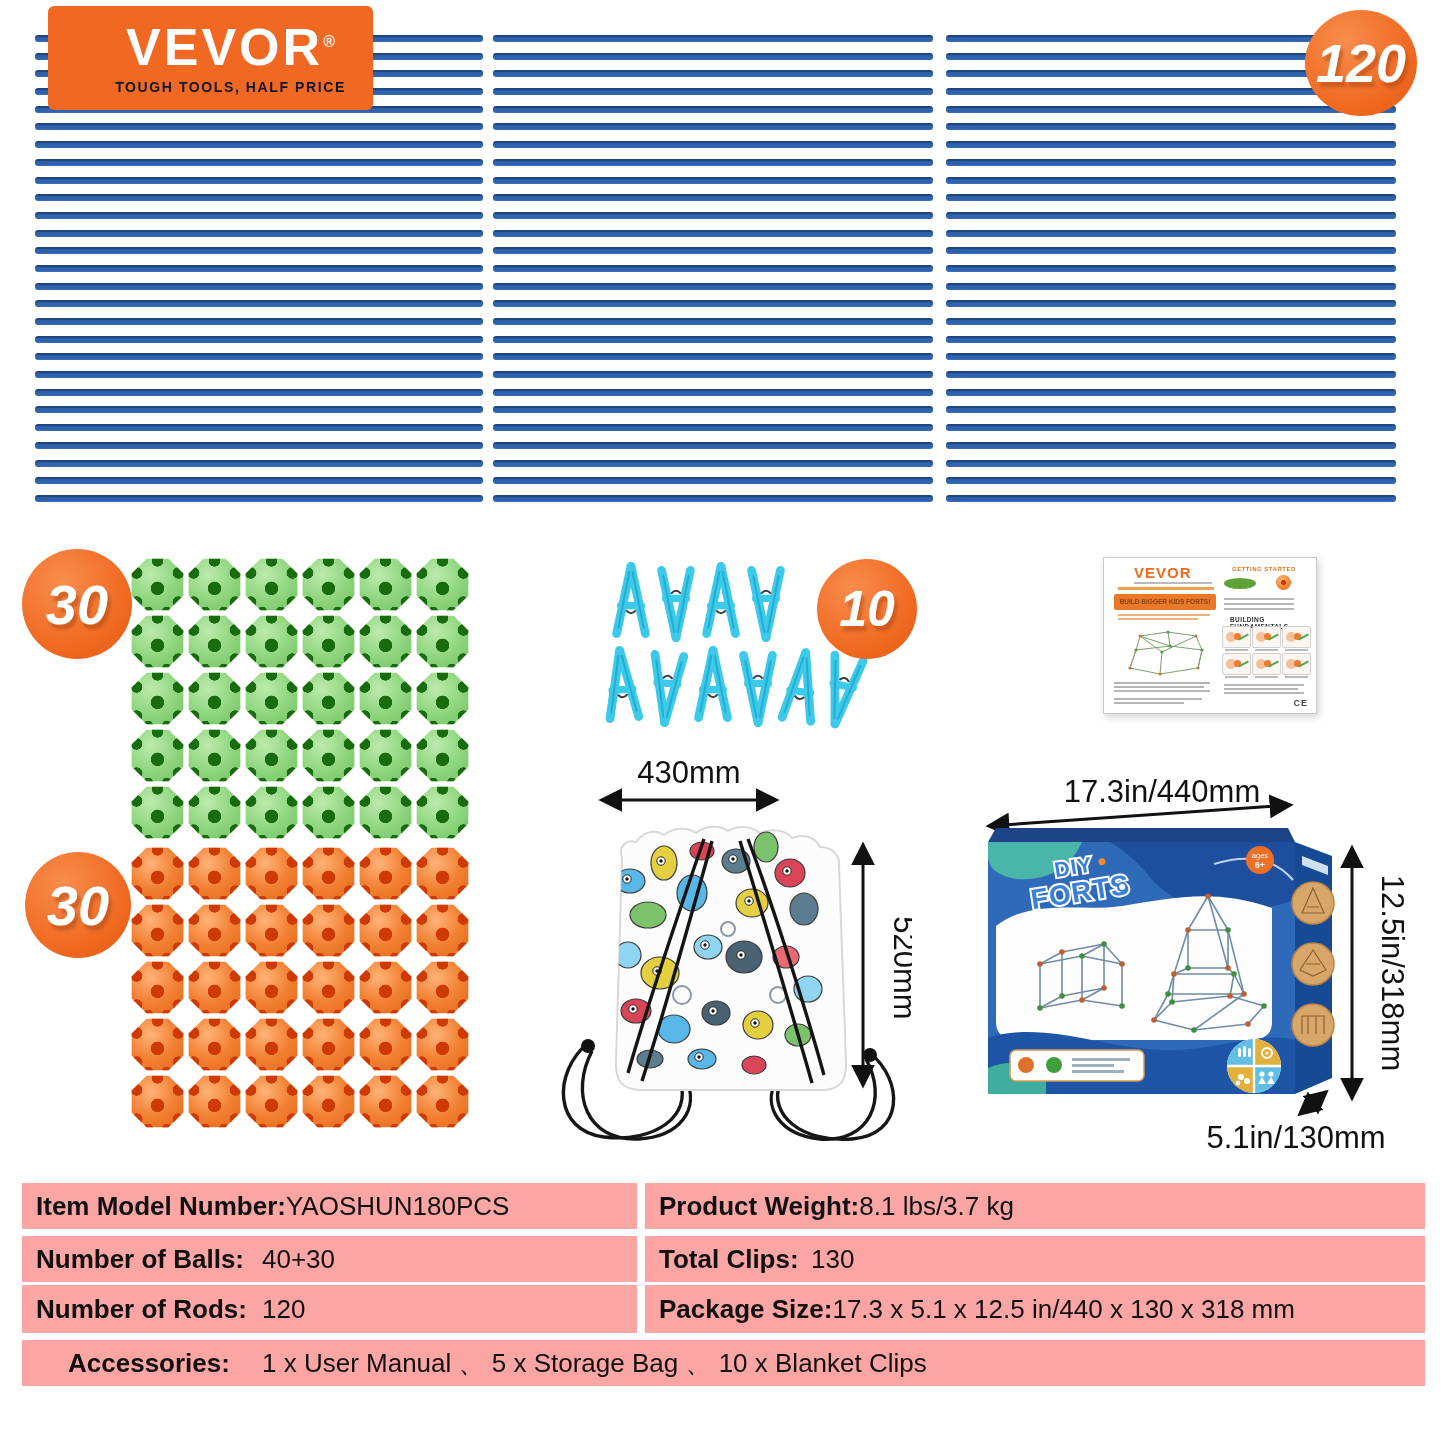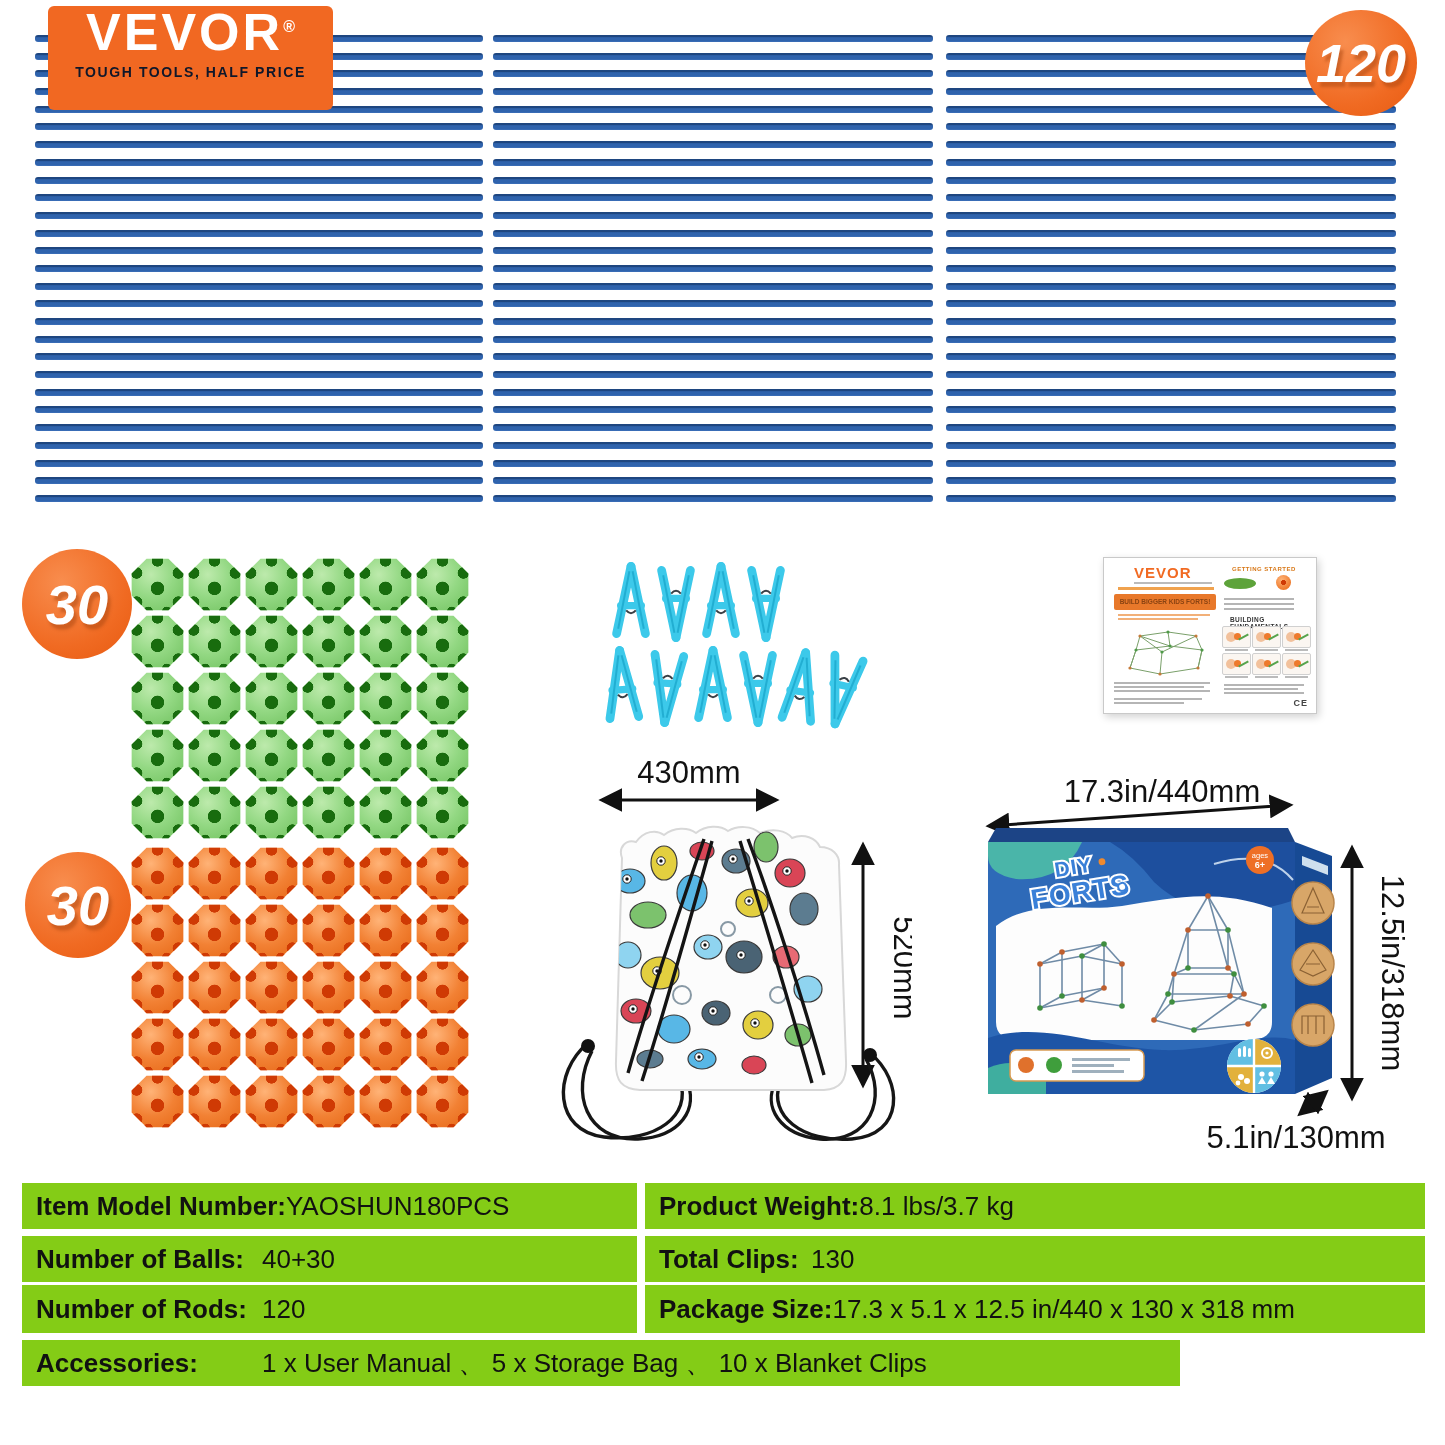--- a/index.html
+++ b/index.html
@@ -4,21 +4,21 @@
 <style>
   html,body{margin:0;padding:0;background:#fff;}
   #stage{position:relative;width:1445px;height:1445px;background:#ffffff;overflow:hidden;
          font-family:"Liberation Sans",sans-serif;color:#111;}
   
   .rod-col{position:absolute;}
   .rod{height:7px;border-radius:3px;margin-bottom:10.7px;
        background:linear-gradient(to bottom,#1e4680 0%,#1e4680 26%,#2f63ad 38%,#2f63ad 80%,#3d70ba 100%);}
   
   .vevor-logo{position:absolute;left:48px;top:6px;width:285px;height:104px;background:#f16822;
-      border-radius:6px;display:flex;flex-direction:column;align-items:center;justify-content:flex-start;z-index:5;}
+      border-radius:6px;display:flex;flex-direction:column;align-items:center;justify-content:center;z-index:5;padding-left:40px;}
   .vevor-name{color:#fff;font-weight:bold;font-size:52px;letter-spacing:3px;line-height:1;}
   .vevor-reg{font-size:16px;vertical-align:super;letter-spacing:0;}
   .vevor-tag{color:#0f172a;font-weight:bold;font-size:14px;letter-spacing:1.6px;margin-top:6px;}
   
   .badge{position:absolute;border-radius:50%;display:flex;align-items:center;justify-content:center;
       background:radial-gradient(circle at 36% 30%,#f88d4e 0%,#f1username 0,#f06a22 62%,#e75a11 100%);
       background:radial-gradient(circle at 36% 30%,#f88d4e 0%,#f06a22 62%,#e75a11 100%);
       color:#fff;font-weight:bold;font-style:italic;z-index:6;
       text-shadow:3px 5px 3px rgba(170,70,15,.5);}
   
@@ -63,21 +63,21 @@
   .m-grass{left:120px;top:20px;width:32px;height:11px;background:#5da33a;border-radius:50%;}
   .m-ballicon{left:172px;top:17px;width:15px;height:15px;border-radius:50%;
       background:radial-gradient(2.5px circle at 50% 50%,#cf3a04 90%,rgba(0,0,0,0) 100%),
       radial-gradient(circle at 38% 32%,#ffb377,#ee7a2c 70%);}
   .m-s2{left:126px;top:58px;font-size:6.5px;font-weight:bold;color:#333;letter-spacing:.4px;}
   .m-step{width:27px;height:20px;border:1px solid #d0d0d0;border-radius:2px;background:#fbf6f1;}
   .m-step i{position:absolute;display:block;}
   .m-ce{right:8px;bottom:5px;font-size:9px;color:#444;letter-spacing:1px;font-weight:bold;}
   
   .spec-table{position:absolute;left:22px;top:1183px;width:1403px;}
-  .srow{position:absolute;background:#84cc16;height:46px;display:flex;align-items:center;font-size:26px;}
+  .srow{position:absolute;background:#fca5a5;height:46px;display:flex;align-items:center;font-size:26px;}
   .srow .lbl{font-weight:bold;padding-left:14px;white-space:nowrap;}
   .srow .val{white-space:nowrap;}
   .l1 .lbl,.l2 .lbl,.l3 .lbl,.l4 .lbl{min-width:226px;}
   .r1 .lbl,.r2 .lbl,.r3 .lbl{min-width:152px;}
   .lrow{left:0;width:615px;}
   .rrow{left:623px;width:780px;}
   svg text{font-family:"Liberation Sans",sans-serif;}
 </style>
 </head>
 <body>
@@ -180,20 +180,23 @@
   </div>
 
   <div class="badge" style="left:1305px;top:10px;width:112px;height:106px;font-size:54px;">
       <span>120</span>
     </div>
   <div class="badge" style="left:22px;top:549px;width:110px;height:110px;font-size:56px;">
       <span>30</span>
     </div>
   <div class="badge" style="left:25px;top:852px;width:106px;height:106px;font-size:56px;">
       <span>30</span>
+    </div>
+  <div class="badge" style="left:817px;top:559px;width:100px;height:100px;font-size:50px;">
+      <span>10</span>
     </div>
 
   <div class="ball-grid" id="greenGrid" style="left:130px;top:557px;">
       <div class="ball green"></div>
       <div class="ball green"></div>
       <div class="ball green"></div>
       <div class="ball green"></div>
       <div class="ball green"></div>
       <div class="ball green"></div>
       <div class="ball green"></div>
@@ -713,19 +716,19 @@
       <span class="val">8.1 lbs/3.7 kg</span>
     </div>
     <div class="srow rrow r2" style="top:53px;">
       <span class="lbl">Total Clips:</span>
       <span class="val">130</span>
     </div>
     <div class="srow rrow r3" style="top:102px;height:48px;">
       <span class="lbl">Package Size:</span>
       <span class="val">17.3 x 5.1 x 12.5 in/440 x 130 x 318 mm</span>
     </div>
-    <div class="srow l4" style="top:157px;left:0;width:1158px;">
+    <div class="srow l4" style="top:157px;left:0;width:1403px;text-align:center;">
       <span class="lbl">Accessories:</span>
       <span class="val">1 x User Manual 、 5 x Storage Bag 、 10 x Blanket Clips</span>
     </div>
   </div>
 
 </div>
 
 </body></html>

